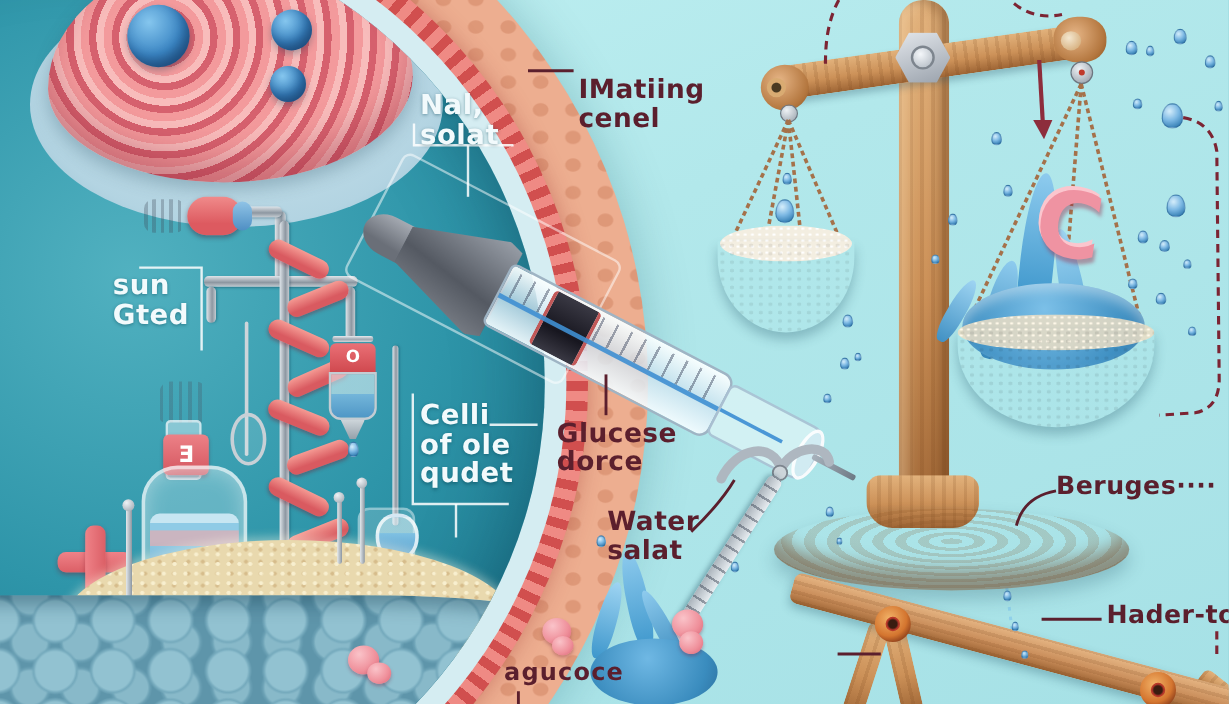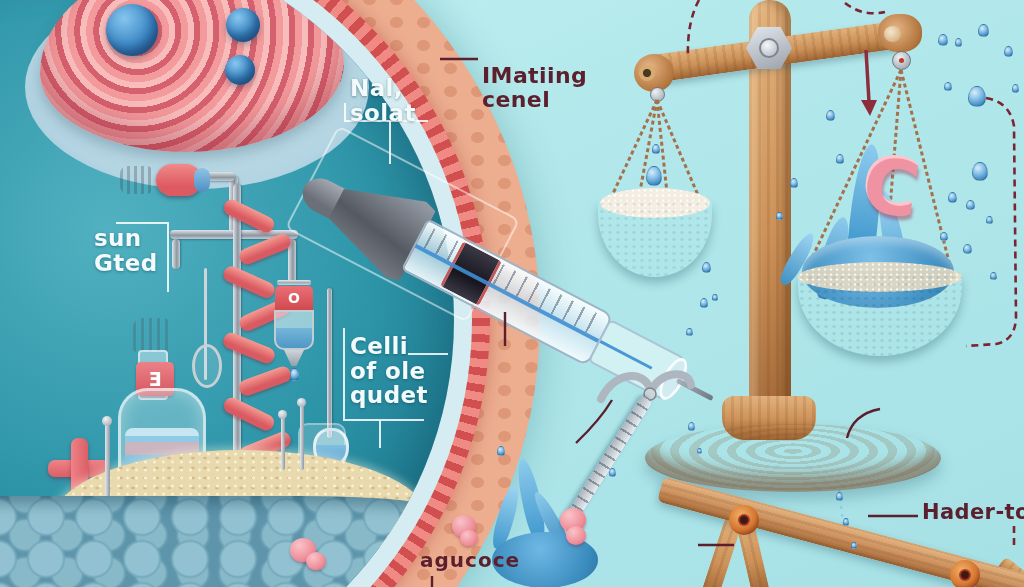--- a/index.html
+++ b/index.html
@@ -385,15 +385,20 @@
 
   <div class="a label label-dark" style="left:482px;top:40px;margin-top:24px;">IMatiing
 cenel</div>
   <div class="a label label-light" style="left:94px;top:226px;">sun
 Gted</div>
   <div class="a label label-light" style="left:350px;top:76px;">Nal,
 solat</div>
   <div class="a label label-light" style="left:350px;top:334px;">Celli
 of ole
 qudet</div>
+  <div class="a label label-dark" style="left:464px;top:350px;">Glucese
+dorce</div>
+  <div class="a label label-dark" style="left:506px;top:424px;">Water
+salat</div>
   <div class="a label label-dark" style="left:420px;top:550px;font-size:20px;letter-spacing:1px;">agucoce</div>
+  <div class="a label label-dark" style="left:880px;top:394px;font-size:21px;white-space:nowrap;">Beruges····</div>
   <div class="a label label-dark" style="left:922px;top:501px;font-size:21px;white-space:nowrap;">Hader-toco</div>
 </div>
 
 </body></html>

